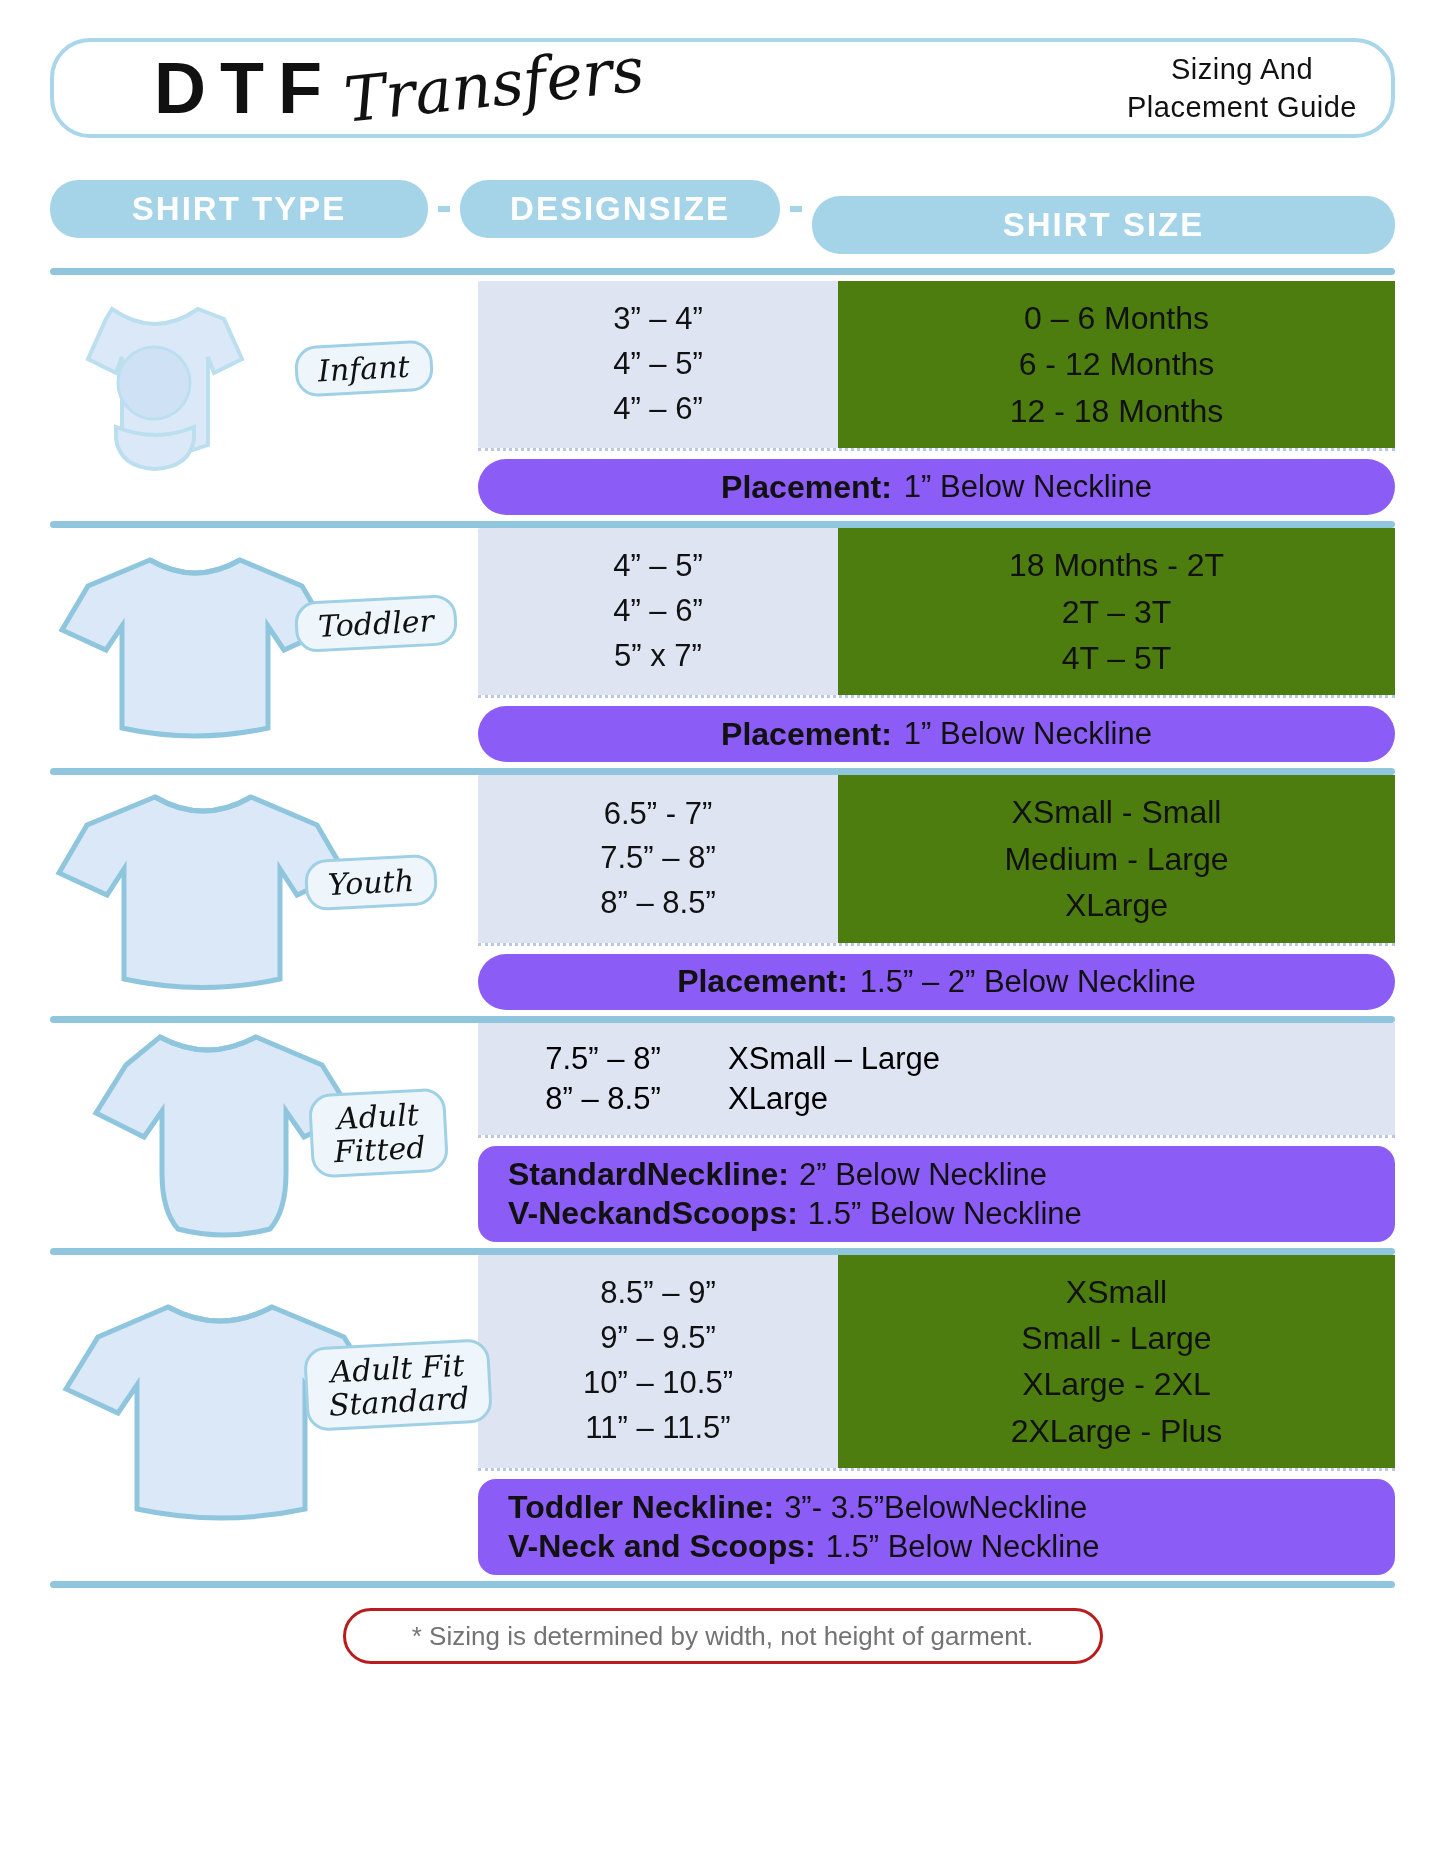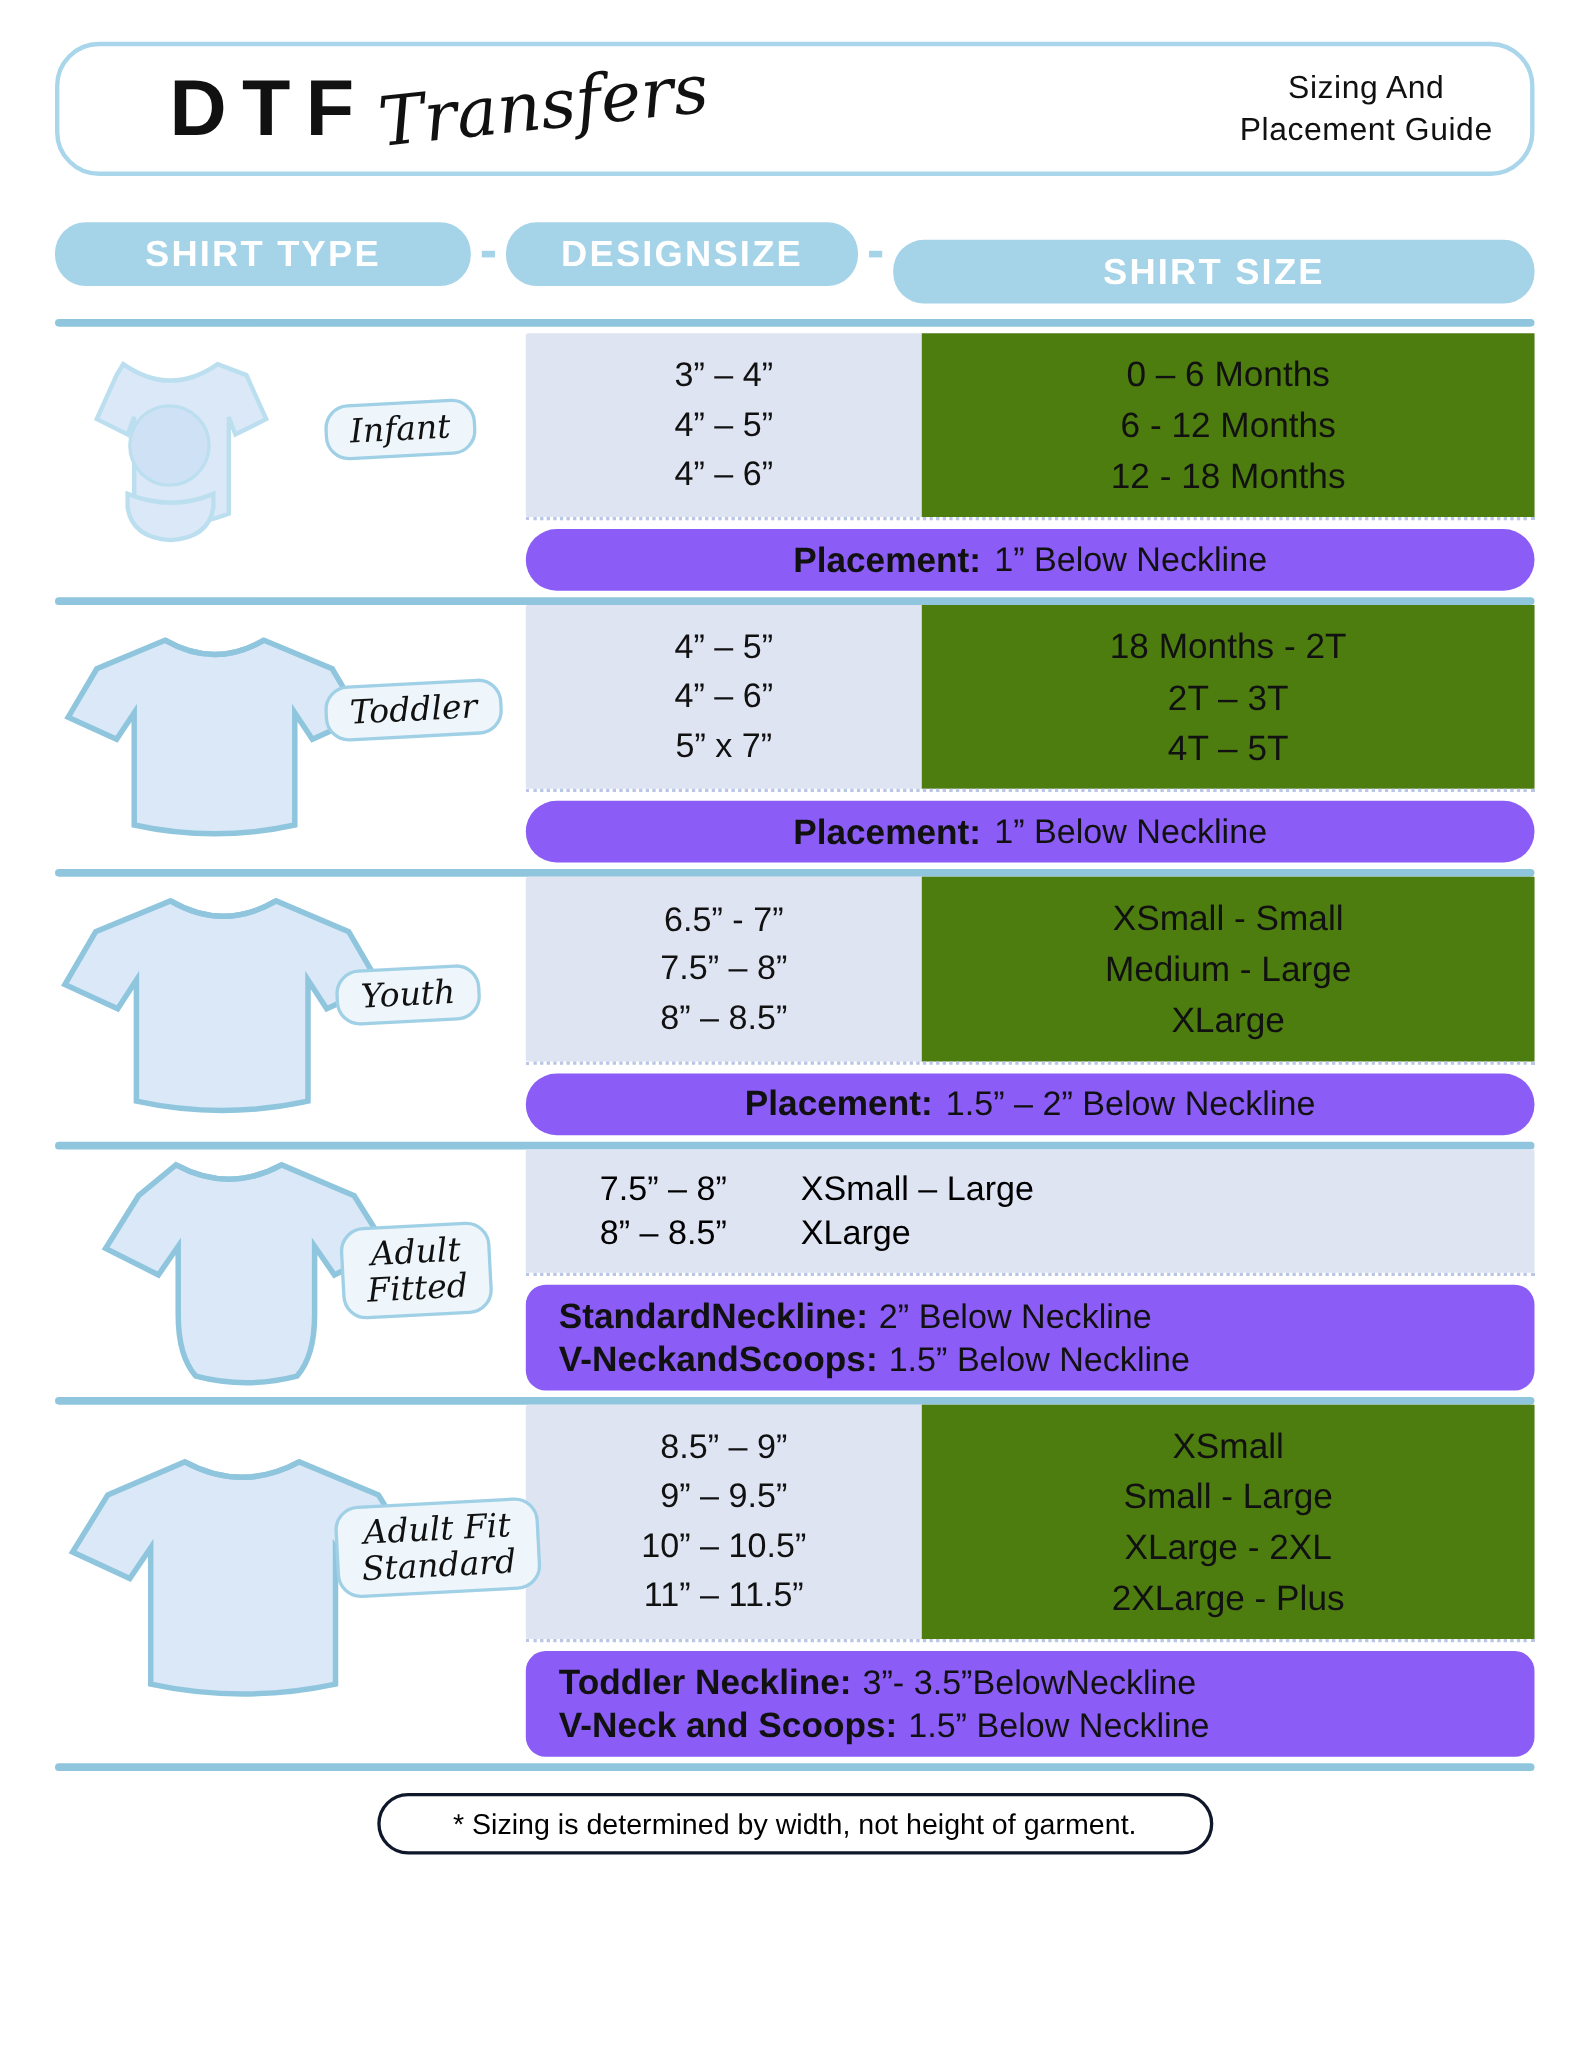--- a/index.html
+++ b/index.html
@@ -14,21 +14,21 @@
     width: 1445px;
     min-height: 1871px;
     background: #ffffff;
     padding: 38px 50px 20px 50px;
   }
 
   
   .header {
     border: 4px solid #a9d6ea;
     border-radius: 40px;
-    height: 122px;
+    height: 100px;
     display: flex;
     align-items: center;
     justify-content: space-between;
     padding: 0 34px 0 100px;
     margin-bottom: 26px;
   }
   .logo-wrap { display: flex; align-items: center; }
   .logo-dtf {
     font-size: 72px;
     font-weight: bold;
@@ -183,28 +183,28 @@
     white-space: nowrap;
   }
 
   
   .garment { display:block; }
 
   
   .footer {
     margin: 20px auto 0 auto;
     width: 760px;
-    border: 3px solid #0f172a;
+    border: 3px solid #b91c1c;
     border-radius: 30px;
     height: 56px;
     display: flex;
     align-items: center;
     justify-content: center;
     font-size: 26px;
-    color: #000000;
+    color: #737373;
   }
   .dotted {
     border-top: 3px dotted #b9c6e6;
     height: 0;
   }
 </style>
 </head>
 <body>
 
 <div class="page">

